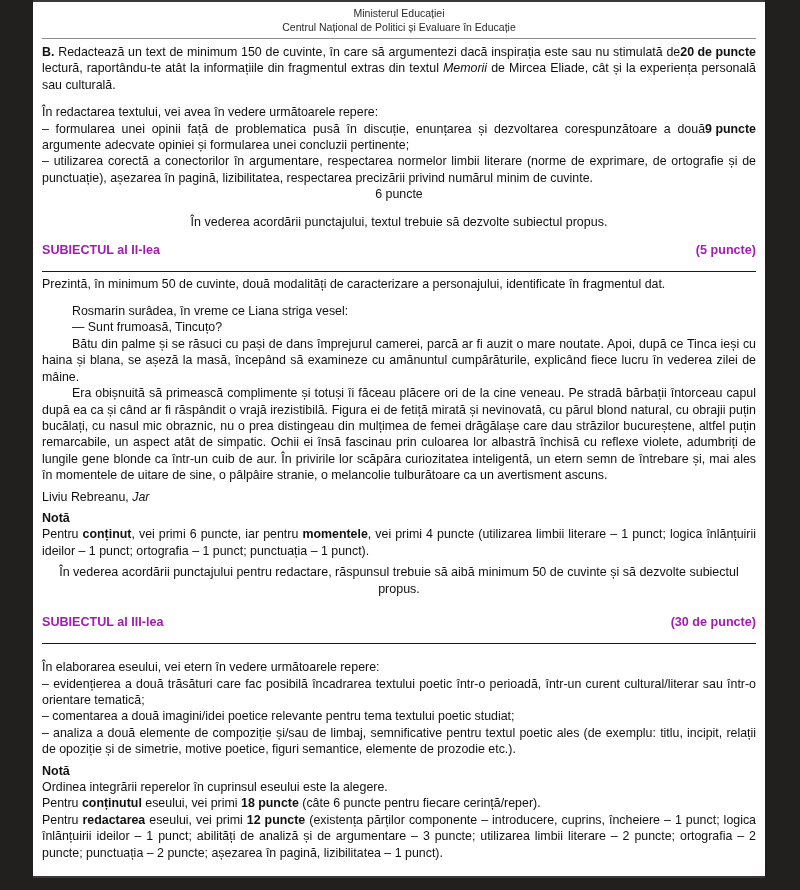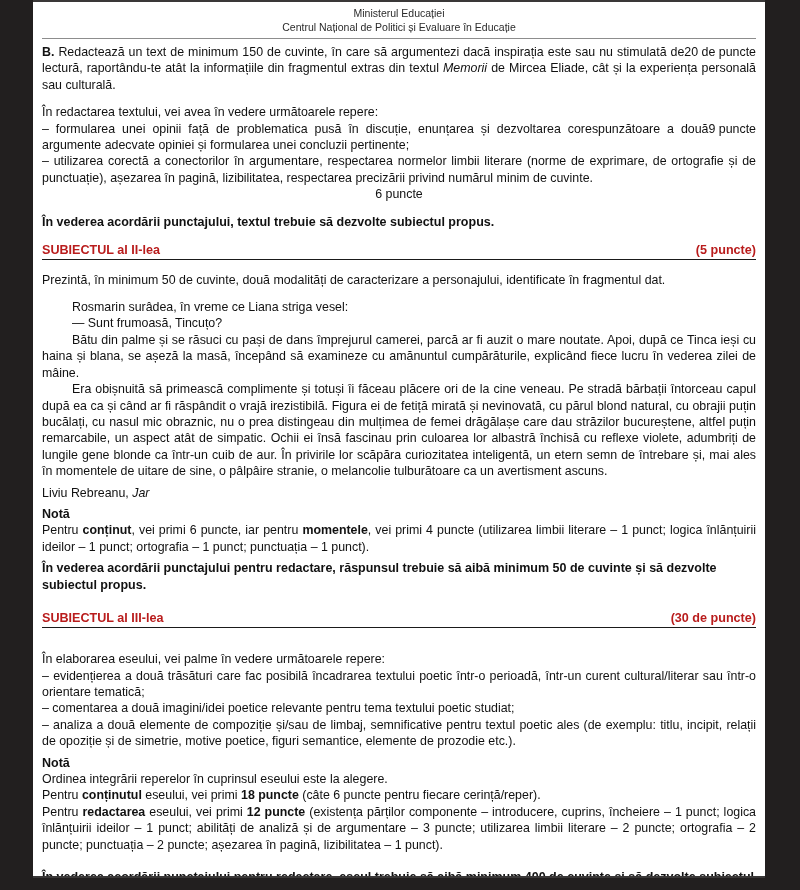--- a/index.html
+++ b/index.html
@@ -87,58 +87,58 @@
   }
   .indent {
     text-indent: 30px;
   }
   
   .line-with-points {
     text-align: justify;
   }
   .points-inline {
     float: right;
-    font-weight: normal;
+    font-weight: bold;
   }
   
   .subject-head {
     position: relative;
     display: flex;
     justify-content: space-between;
     align-items: flex-end;
     font-size: 12.6px;
     line-height: 16px;
     font-weight: bold;
-    color: #b91c1c;
+    color: #a21caf;
     border-bottom: 1.6px solid #1a1a1a;
-    padding-bottom: 1px;
-    margin-bottom: 12px;
+    padding-bottom: 13px;
+    margin-bottom: 4px;
   }
   .subject-head .title,
   .subject-head .pts {
     white-space: nowrap;
   }
   .nota {
     font-weight: bold;
     font-size: 12.5px;
     line-height: 16.4px;
   }
   .attrib {
     text-align: left;
     font-size: 12.4px;
     line-height: 16.4px;
   }
   .excerpt .p {
     text-align: justify;
   }
   .bold-block {
-    font-weight: bold;
+    font-weight: normal;
     font-size: 12.5px;
     line-height: 17px;
-    text-align: left;
+    text-align: center;
   }
 </style>
 </head>
 <body>
 
 <div id="screen">
   <div id="page">
     <div id="page-inner">
 
       <div class="doc-header">
@@ -211,21 +211,21 @@
         <div class="gap-lg"></div>
 
         <div class="subject-head">
           <span class="title">SUBIECTUL al III-lea</span>
           <span class="pts">(30 de puncte)</span>
         </div>
 
 
         <div class="gap"></div>
 
-        <div class="p nojust">În elaborarea eseului, vei palme în vedere următoarele repere:</div>
+        <div class="p nojust">În elaborarea eseului, vei etern în vedere următoarele repere:</div>
         <div class="p">– evidențierea a două trăsături care fac posibilă încadrarea textului poetic într-o perioadă, într-un curent cultural/literar sau într-o orientare tematică;</div>
         <div class="p nojust">– comentarea a două imagini/idei poetice relevante pentru tema textului poetic studiat;</div>
         <div class="p">– analiza a două elemente de compoziție și/sau de limbaj, semnificative pentru textul poetic ales (de exemplu: titlu, incipit, relații de opoziție și de simetrie, motive poetice, figuri semantice, elemente de prozodie etc.).</div>
 
         <div class="gap-sm"></div>
 
         <div class="nota">Notă</div>
 
         <div class="p nojust">Ordinea integrării reperelor în cuprinsul eseului este la alegere.</div>
 

